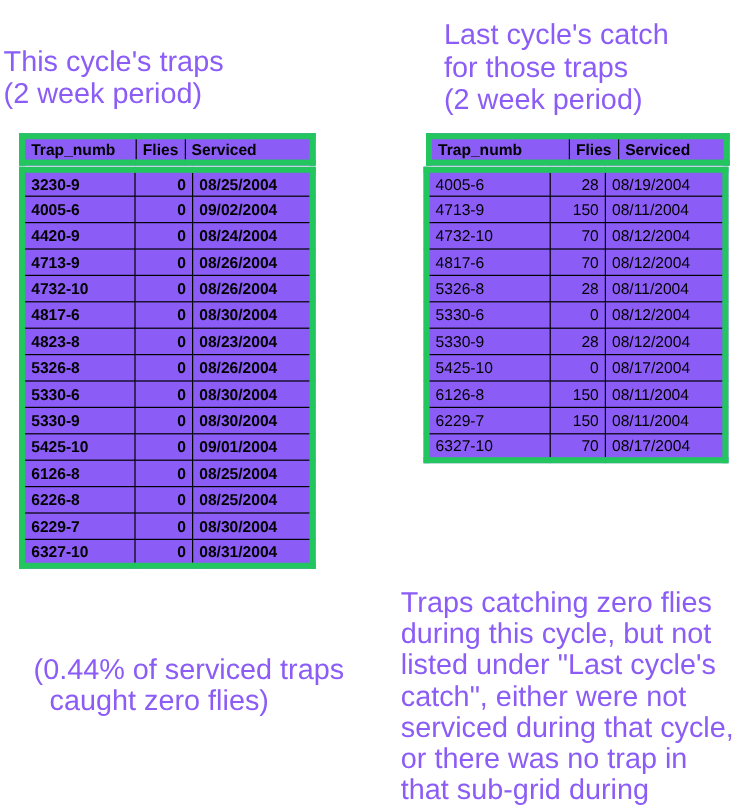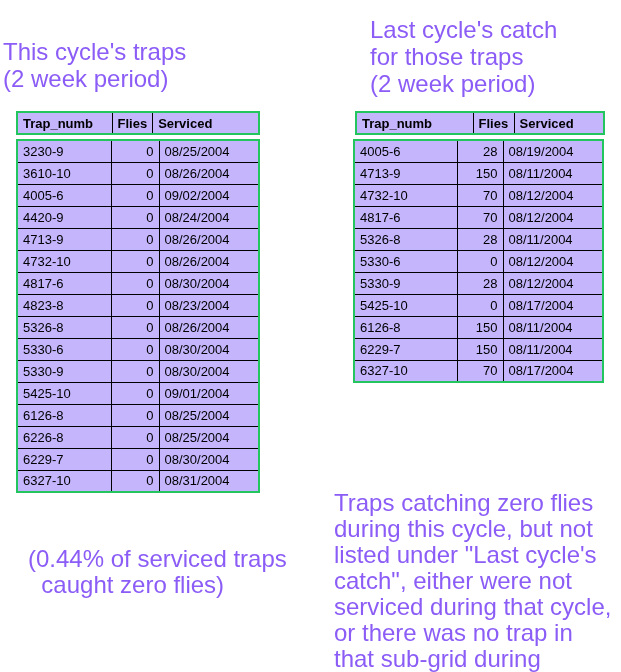--- a/index.html
+++ b/index.html
@@ -16,40 +16,40 @@
     white-space: pre;
     font-size: 24px;
     line-height: 26px;
     color: #8b5cf6;
   }
   .title { line-height: 27px; }
 
   table {
     border-collapse: collapse;
     table-layout: fixed;
-    border: 2px solid #22c55e;
-    background: #c4b5fd;
+    border: 5px solid #22c55e;
+    background: #8b5cf6;
   }
   th, td {
     border: 1px solid #000000;
     height: 22px;
     padding: 0 5px;
     font-size: 13px;
     vertical-align: middle;
     overflow: hidden;
     white-space: nowrap;
   }
   th { font-weight: bold; text-align: left; }
   td { text-align: left; }
   td:nth-child(2) { text-align: right; }
 
   
   .left-title   { left: 3px;  top: 38px;  }
   .left-hdr     { left: 16px;  top: 111px; }
-  .left-body    { left: 16px;  top: 139px; }
+  .left-body    { left: 16px;  top: 139px; font-weight: bold; }
   .left-caption { left: 28px;  top: 546px; }
   .right-title  { left: 370px; top: 16px;  }
   .right-hdr    { left: 355px; top: 111px; }
   .right-body   { left: 353px; top: 139px; }
   .right-note   { left: 334px; top: 450px; margin-top: 40px; }
 </style>
 </head>
 <body>
 
 <div class="abs text-block title left-title">This cycle's traps
@@ -76,25 +76,20 @@
       <col style="width:48px">
       <col style="width:100px">
   </colgroup>
   <tbody>
       <tr>
         <td>3230-9</td>
         <td>0</td>
         <td>08/25/2004</td>
       </tr>
       <tr>
-        <td>3610-10</td>
-        <td>0</td>
-        <td>08/26/2004</td>
-      </tr>
-      <tr>
         <td>4005-6</td>
         <td>0</td>
         <td>09/02/2004</td>
       </tr>
       <tr>
         <td>4420-9</td>
         <td>0</td>
         <td>08/24/2004</td>
       </tr>
       <tr>

